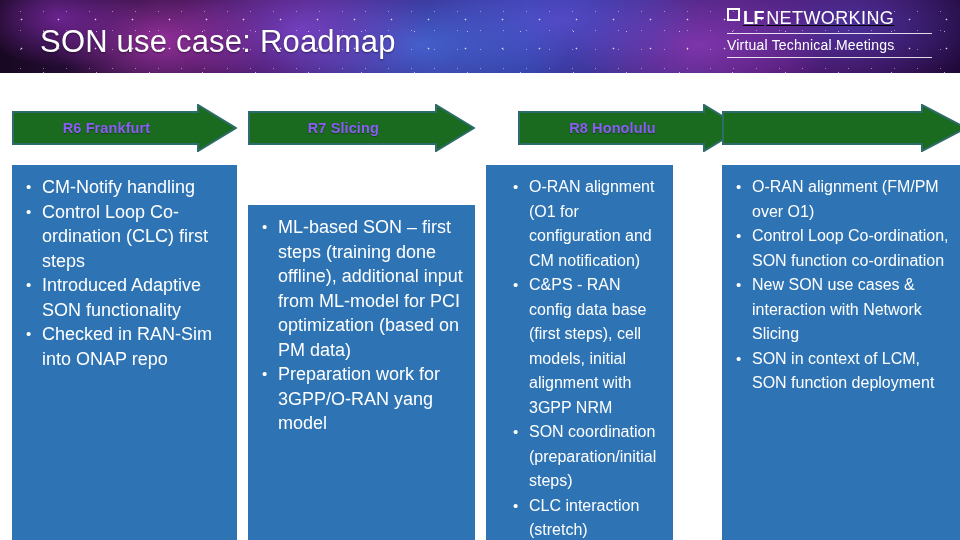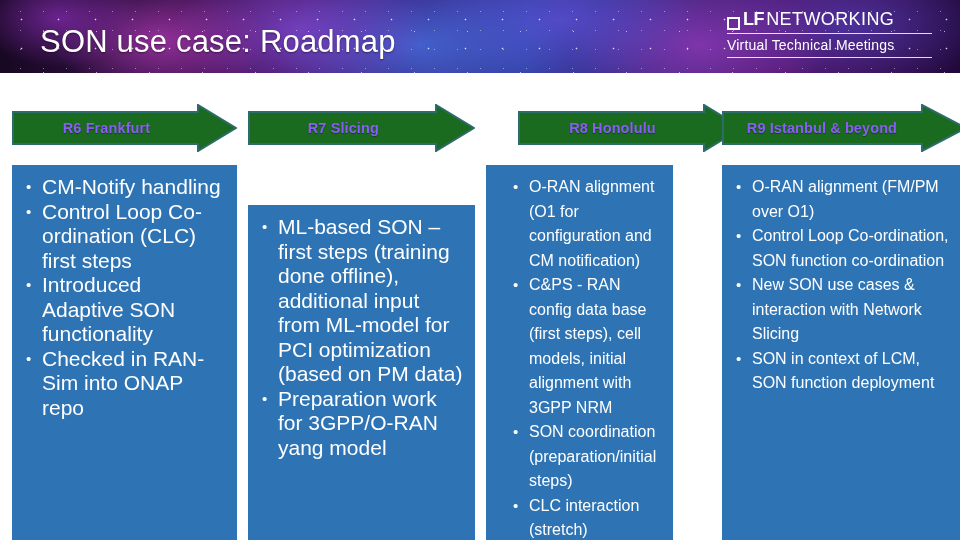--- a/index.html
+++ b/index.html
@@ -65,23 +65,24 @@
   
   .logo {
     position: absolute;
     right: 28px;
     top: 8px;
     width: 205px;
     text-align: left;
   }
   .logo-row1 {
     display: flex;
-    align-items: flex-end;
+    align-items: flex-start;
     height: 22px;
     white-space: nowrap;
+    text-decoration: underline;
   }
   .logo-mark {
     display: inline-block;
     width: 13px;
     height: 13px;
     border: 2px solid #ffffff;
     box-sizing: border-box;
     margin-right: 3px;
     position: relative;
     top: 0px;
@@ -172,21 +173,21 @@
   .panel-2 { left: 486px; width: 187px; padding-left: 19px; }
   .panel-3 { left: 722px; width: 238px; }
 
   ul.bullets {
     margin: 0;
     padding: 0 4px 0 22px;
     list-style: none;
   }
   ul.bullets li {
     position: relative;
-    font-size: 21px;
+    font-size: 18px;
     line-height: 24.5px;
     margin: 0 0 0 0;
     color: #ffffff;
     text-indent: 0;
     padding-left: 2px;
   }
   ul.bullets li::before {
     content: "\2022";
     position: absolute;
     left: -14px;
@@ -246,21 +247,20 @@
     </svg>
     <div class="arrow-label">R8 Honolulu</div>
   </div>
 </div>
 
 <div class="col col-3">
   <div class="arrow">
     <svg class="arrow-svg" width="238" height="48" viewBox="0 0 238 48">
       <polygon points="1,8 200,8 200,1 244,24 200,47 200,40 1,40" fill="#1a6b1f" stroke="#2e6b6b" stroke-width="2"></polygon>
     </svg>
-    <div class="arrow-label">R9 Istanbul &amp; beyond</div>
   </div>
 </div>
 
 <div class="panel panel-0">
   <ul class="bullets">
     <li>CM-Notify handling</li>
     <li>Control Loop Co-ordination (CLC) first steps</li>
     <li>Introduced Adaptive SON functionality</li>
     <li>Checked in RAN-Sim into ONAP repo</li>
   </ul>

